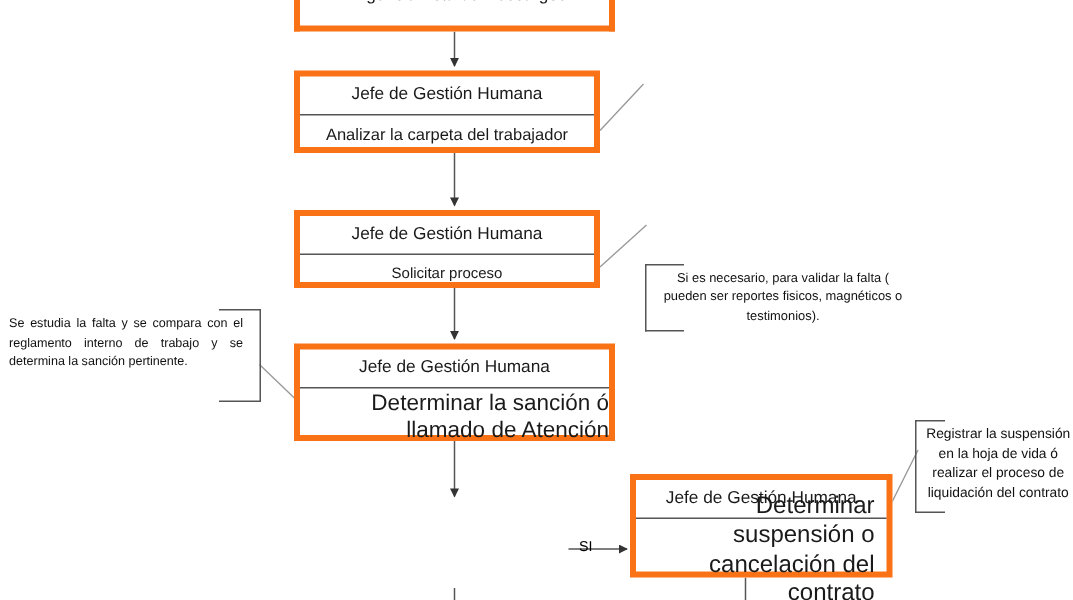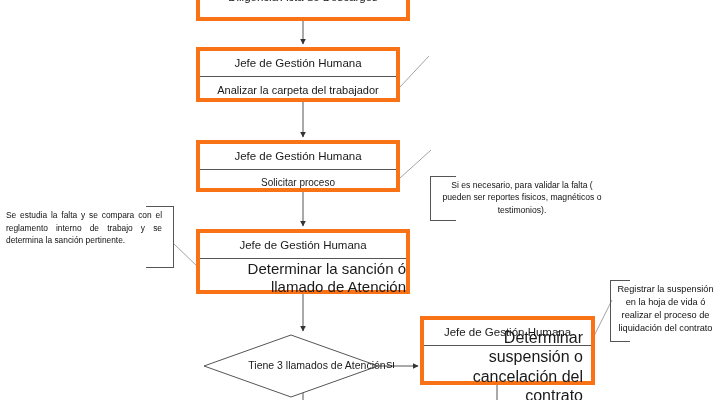--- a/index.html
+++ b/index.html
@@ -149,26 +149,20 @@
   <div class="proc" style="left:196px; top:140px; width:204px; height:52px;">
     <div class="role" style="height:26px;">Jefe de Gestión Humana</div>
     <div class="action" style="height:25px; font-size:10px;">Solicitar proceso</div>
   </div>
 
   <div class="proc" style="left:196px; top:229px; width:214px; height:65px;">
     <div class="role" style="height:26px;">Jefe de Gestión Humana</div>
     <div class="action" style="height:38px; font-size:15px;">Determinar la sanción ó llamado de Atención</div>
   </div>
 
-  <div class="diamond-wrap" style="left:203px; top:334px; width:176px; height:64px;">
-    <svg width="176" height="64" viewBox="0 0 176 64" xmlns="http://www.w3.org/2000/svg">
-      <polygon points="88,1 175,32 88,63 1,32" fill="#ffffff" stroke="#555555" stroke-width="1"></polygon>
-    </svg>
-    <div class="diamond-label" style="padding:0 26px;">Tiene 3 llamados de Atención</div>
-  </div>
 
   <div class="edge-label" style="left:386px; top:359px;">SI</div>
 
   <div class="proc" style="left:420px; top:316px; width:175px; height:69px;">
     <div class="role" style="height:26px;">Jefe de Gestión Humana</div>
     <div class="action" style="height:41px; font-size:16px; padding:0 8px;">Determinar suspensión o cancelación del contrato</div>
   </div>
 
 
   <div class="note" style="left:430px; top:130px; width:180px;margin-top:46px;">

